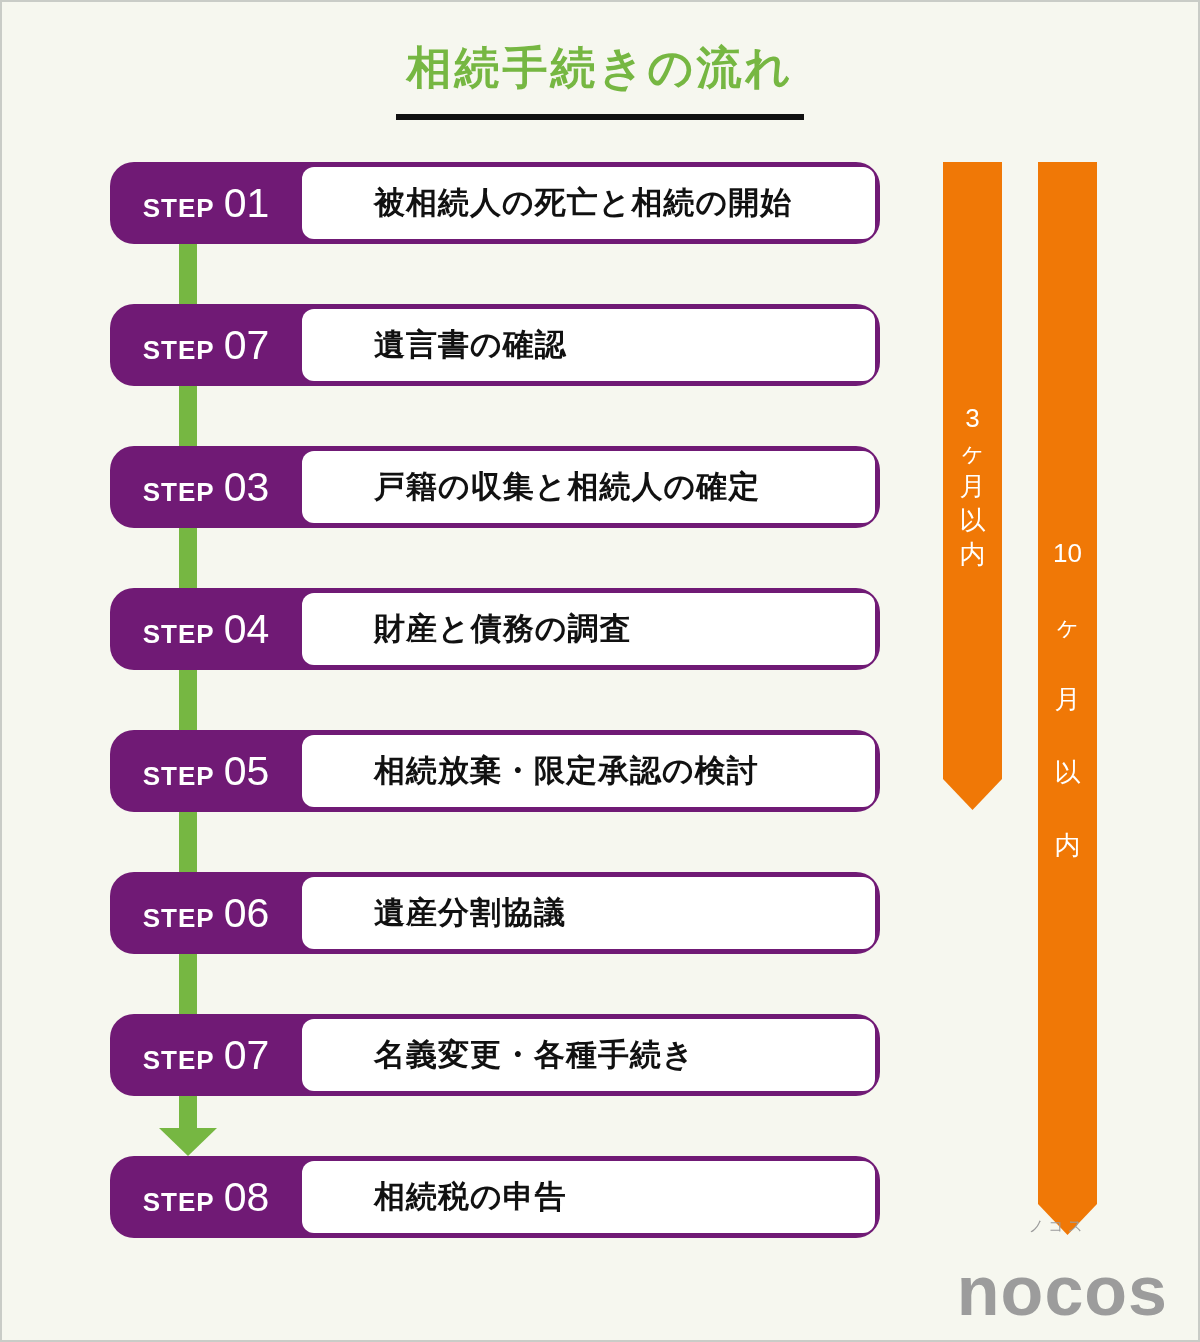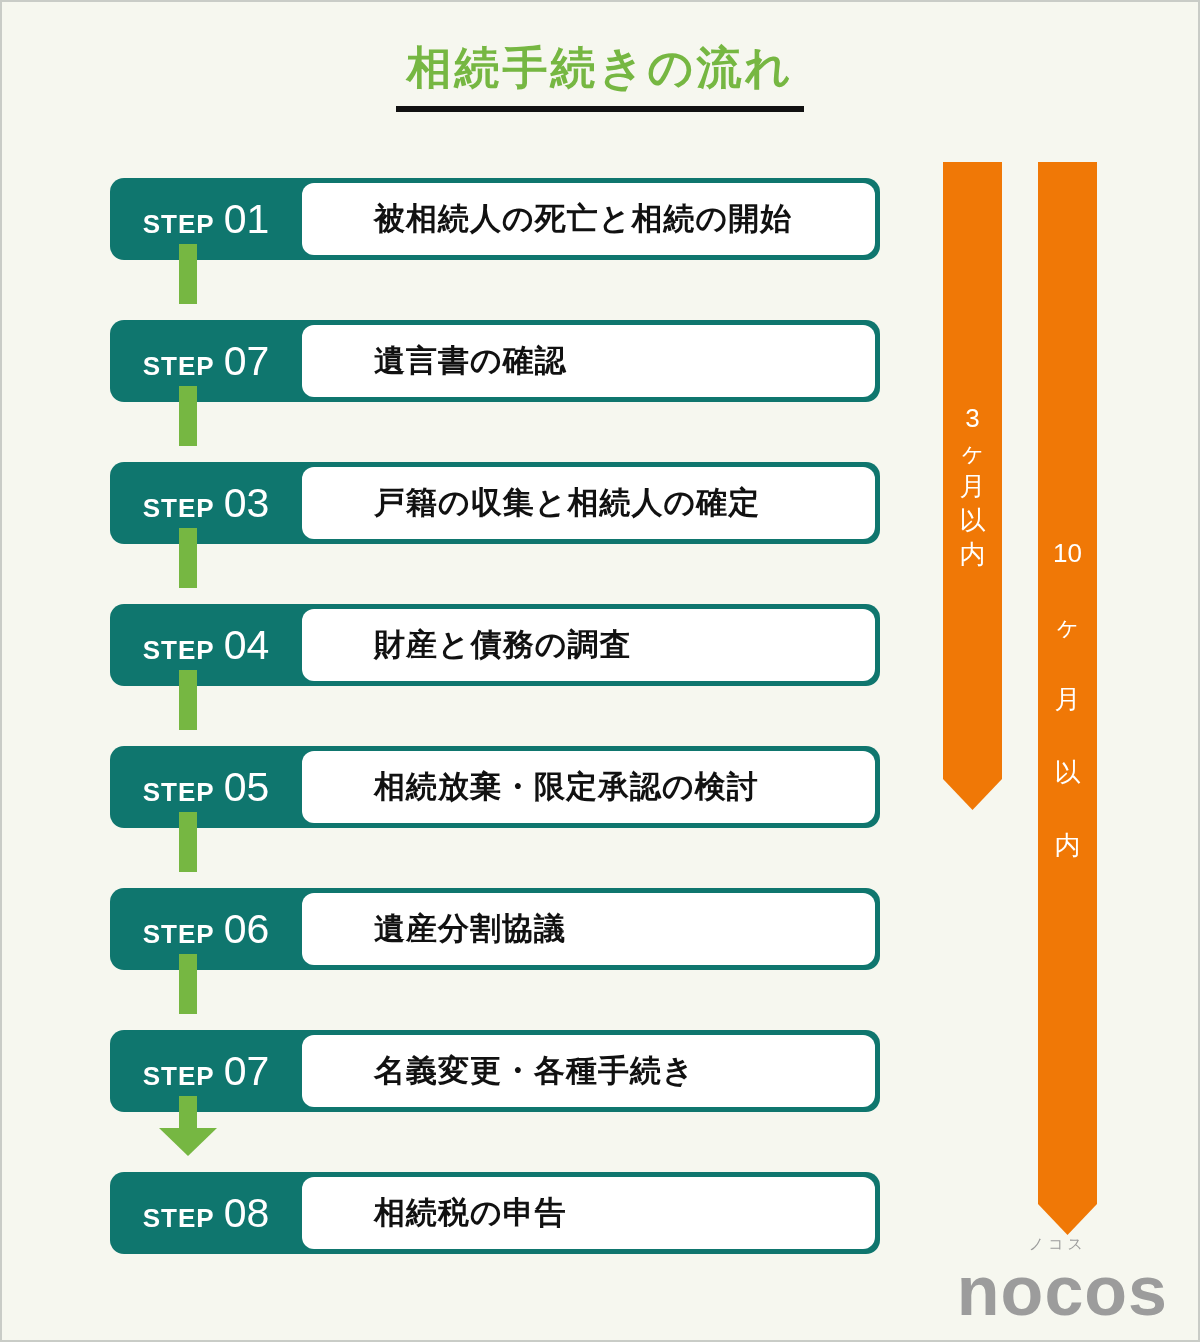--- a/index.html
+++ b/index.html
@@ -6,25 +6,25 @@
   .canvas {
     position:relative; width:1200px; height:1342px;
     background:#f6f7ef; border:2px solid #c9ccc7; box-sizing:border-box;
     font-family:"Liberation Sans","DejaVu Sans",sans-serif; overflow:hidden;
   }
 
   
   .title-wrap { position:absolute; top:36px; left:0; width:100%; text-align:center; }
   .title {
     display:inline-block; color:#76b742; font-size:45px; font-weight:bold;
-    letter-spacing:3px; padding:0 10px 8px; border-bottom:6px solid #111;
+    letter-spacing:3px; padding:0 10px 16px; border-bottom:6px solid #111;
   }
 
   
-  .row { position:absolute; left:108px; width:770px; height:82px; background:#0f766e; border-radius:14px;margin-top:16px; }
+  .row { position:absolute; left:108px; width:770px; height:82px; background:#701a75; border-radius:24px; }
   .label { position:absolute; left:0; top:0; width:192px; height:100%;
            display:flex; align-items:center; justify-content:center; color:#fff; }
   .label-inner { display:flex; align-items:baseline; gap:9px; }
   .label .w { font-size:26px; font-weight:600; letter-spacing:1px; }
   .label .n { font-size:41px; font-weight:400; }
   .box {
     position:absolute; left:192px; top:5px; right:5px; bottom:5px;
     background:#fff; border-radius:12px; box-sizing:border-box;
     display:flex; align-items:center; padding-left:72px;
     font-size:31px; font-weight:bold; color:#111; letter-spacing:1px;
@@ -42,21 +42,21 @@
   .tbar {
     position:absolute; top:160px; width:59px; background:#f07806; color:#fff;
     display:flex; flex-direction:column; align-items:center; justify-content:center; gap:8px;
   }
   .tbar .ch { font-size:26px; font-weight:500; line-height:1; white-space:nowrap; }
   .tbar-3m  { left:941px;  height:648px;  clip-path:polygon(0 0,100% 0,100% 617px,50% 100%,0 617px); }
   .tbar-10m { left:1036px; height:1073px; clip-path:polygon(0 0,100% 0,100% 1042px,50% 100%,0 1042px);gap:47px; }
 
   
   .logo { position:absolute; right:30px; bottom:14px; color:#9c9c9c; }
-  .logo-kana { display:block; font-size:15px; letter-spacing:4px; margin-left:72px; margin-bottom:2px; }
+  .logo-kana { display:block; font-size:15px; letter-spacing:4px; margin-left:72px; margin-bottom:20px; }
   .logo-name { display:block; font-size:70px; font-weight:bold; letter-spacing:1px; line-height:1; }
 </style>
 </head>
 <body>
 
 <div class="canvas">
 
   <div class="title-wrap">
     <span class="title">相続手続きの流れ</span>
   </div>

